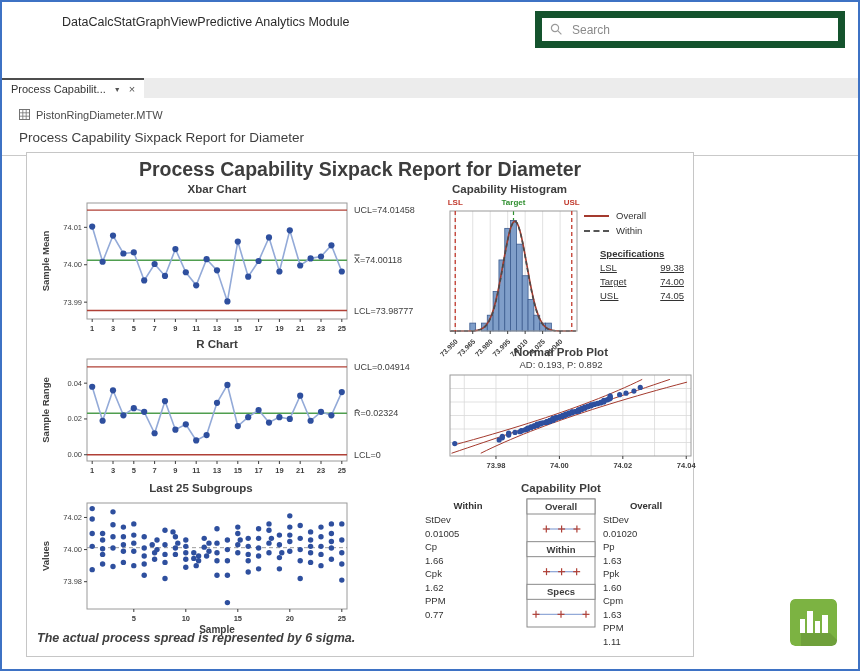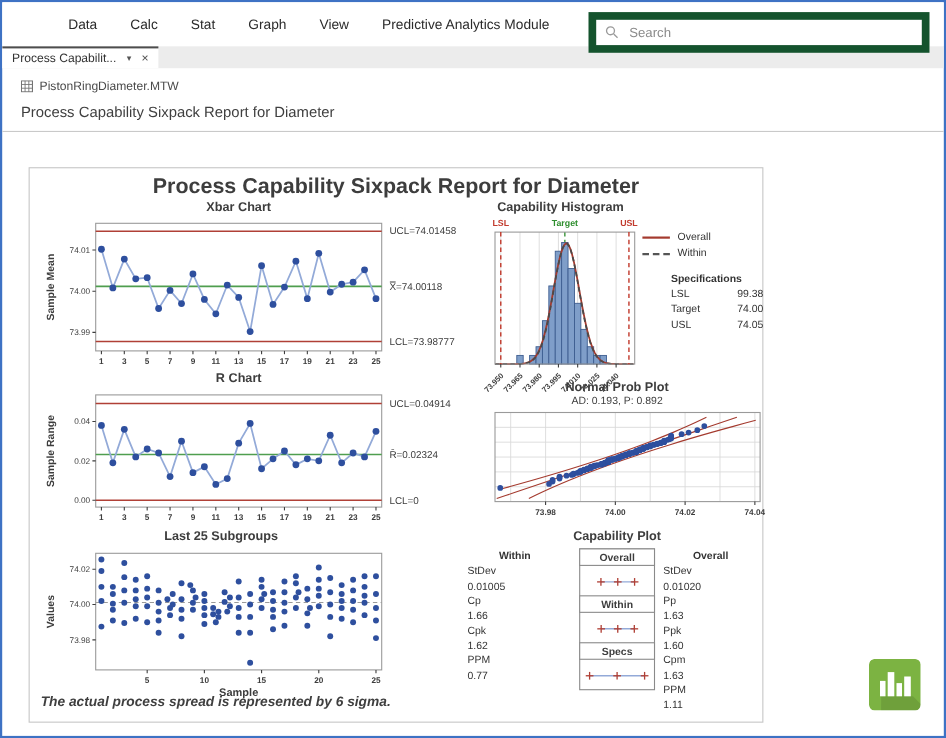--- a/index.html
+++ b/index.html
@@ -1,39 +1,39 @@
 <!DOCTYPE html>
 <html><head>
 <meta charset="utf-8">
 <style>
   html,body{margin:0;padding:0;background:#fff;font-family:"Liberation Sans",sans-serif;}
   .window{position:relative;width:860px;height:671px;box-sizing:border-box;border:2px solid #3e72c4;background:#fff;overflow:hidden;}
-  .menubar{position:relative;display:flex;align-items:center;height:40px;padding-left:60px;gap:30px;background:#fff;}
+  .menubar{position:relative;display:flex;align-items:center;height:40px;padding-left:60px;background:#fff;}
   .menu-item{font-size:12.5px;color:#2b2b2b;white-space:nowrap;cursor:default;}
   .searchbox{position:absolute;right:13px;top:9px;width:288px;height:23px;border:7px solid #14532d;display:flex;align-items:center;padding-left:8px;gap:7px;background:#fff;}
   .searchbox input{border:none;outline:none;font-size:12px;color:#333;width:230px;font-family:inherit;background:transparent;}
   .searchbox input::placeholder{color:#8a8a8a;}
-  .tabstrip{height:20px;background:#ececec;display:flex;align-items:center;}
+  .tabstrip{height:20px;background:#ececec;display:flex;align-items:center;margin-top:36px;}
   .tab{height:20px;box-sizing:border-box;background:#fff;border-top:2px solid #4d4d4d;display:flex;align-items:center;padding:0 9px;gap:8px;font-size:11px;color:#333;}
   .tab .caret{font-size:7px;color:#555;}
   .tab .close{font-size:11px;color:#555;line-height:1;}
   .wsrow{display:flex;align-items:flex-start;gap:6px;margin:11px 0 0 17px;font-size:11px;color:#4a4a4a;}
   .pagetitle{margin:9px 0 0 17px;font-size:13.5px;color:#3f3f3f;}
   .hruler{height:1px;background:#c9c9c9;margin-top:10px;}
   .report{position:absolute;left:24px;top:150px;width:668px;height:505px;box-sizing:border-box;border:1px solid #c6c6c6;background:#fff;}
   .rtitle{position:absolute;top:5px;left:0;width:100%;text-align:center;font-size:19.5px;font-weight:bold;color:#3d3d3d;}
   .ctitle{position:absolute;font-size:11.5px;font-weight:bold;color:#3d3d3d;text-align:center;}
   .csub{position:absolute;font-size:9.5px;color:#3d3d3d;text-align:center;}
   svg.chart{position:absolute;overflow:visible;}
   svg{font-family:"Liberation Sans",sans-serif;}
   .legend{position:absolute;left:557px;top:55px;width:110px;font-size:9.5px;color:#333;}
   .lrow{display:flex;align-items:center;gap:7px;height:15px;}
   .lline{width:25px;height:0;border-top:2px solid #a43a2e;}
   .lline.dash{border-top:2px dashed #555;}
-  .specs{margin-left:26px;margin-top:9px;}
+  .specs{margin-left:16px;margin-top:9px;text-decoration:underline;}
   .spec-title{font-weight:bold;line-height:14px;}
   .spec-row{display:flex;justify-content:space-between;width:84px;line-height:14px;}
   .stats{position:absolute;width:96px;font-size:9.5px;color:#333;}
   .stats .hdr{width:86px;text-align:center;font-weight:bold;margin-bottom:2px;}
   .srow{display:flex;justify-content:space-between;width:86px;line-height:13.5px;flex-direction:column;}
   .footnote{position:absolute;left:10px;top:478px;font-size:12.5px;font-style:italic;color:#3f3f3f;font-weight:bold;}
   .appicon{position:absolute;left:788px;top:597px;width:47px;height:47px;}
 </style>
 </head>
 <body>

